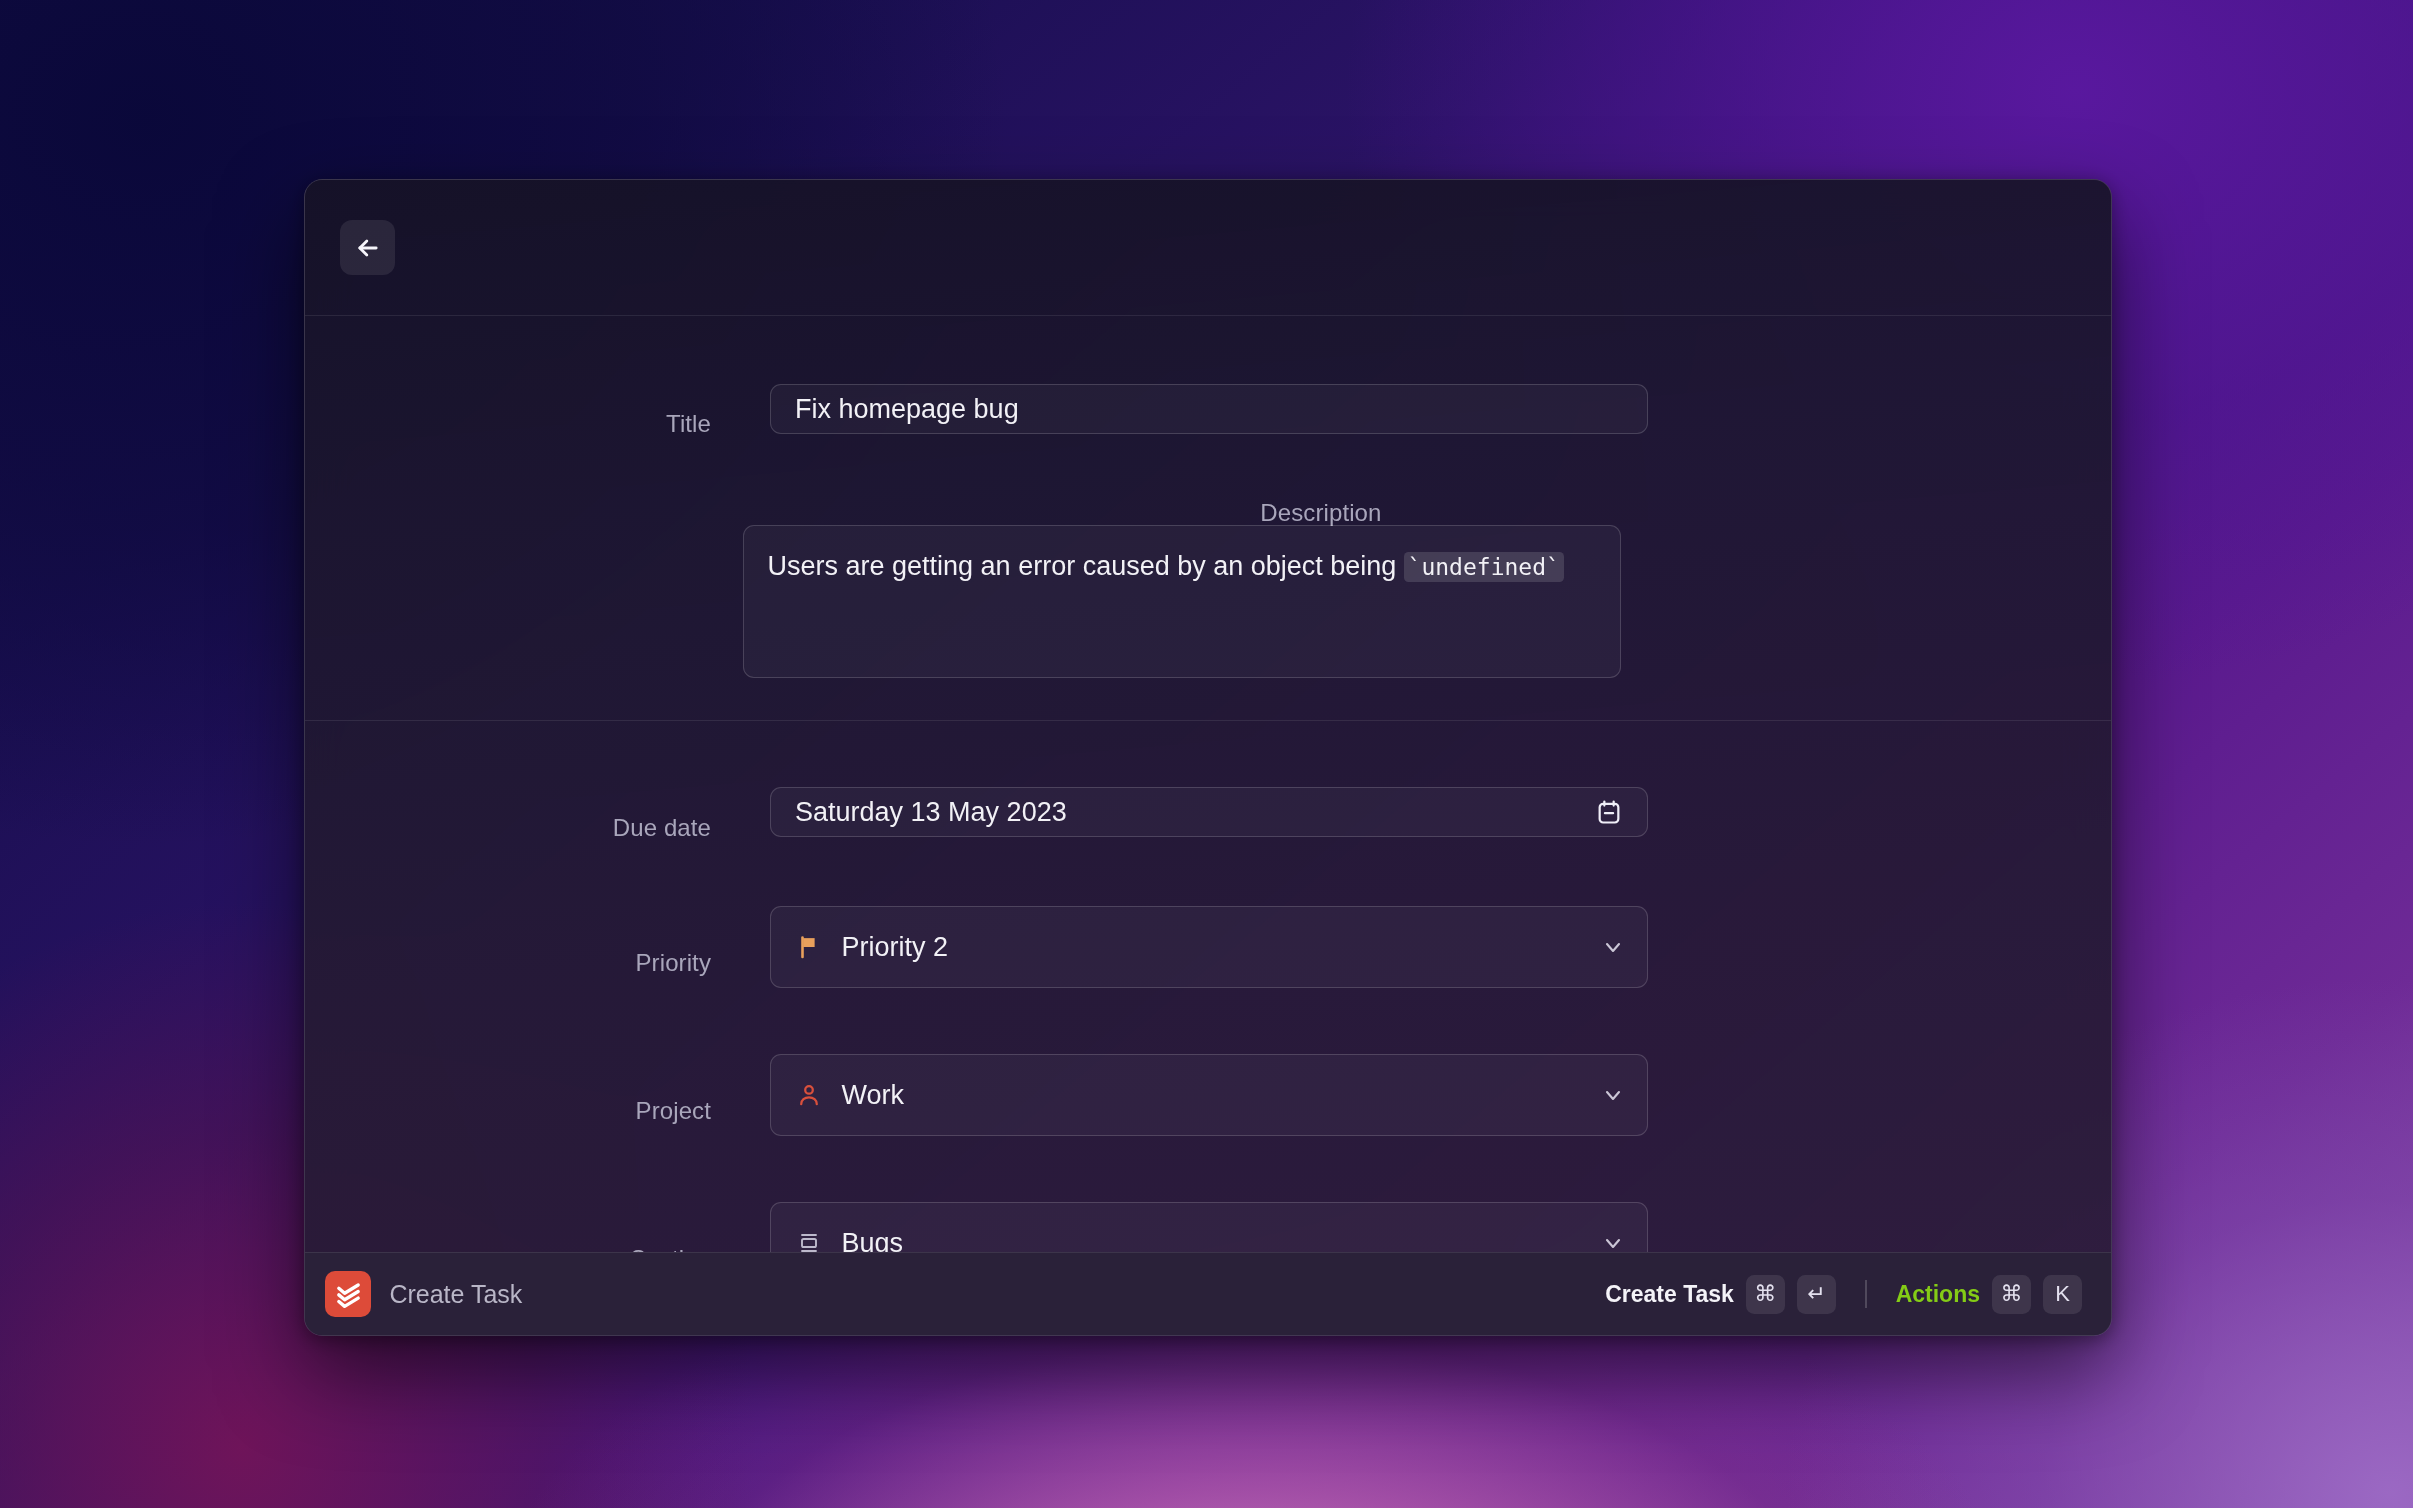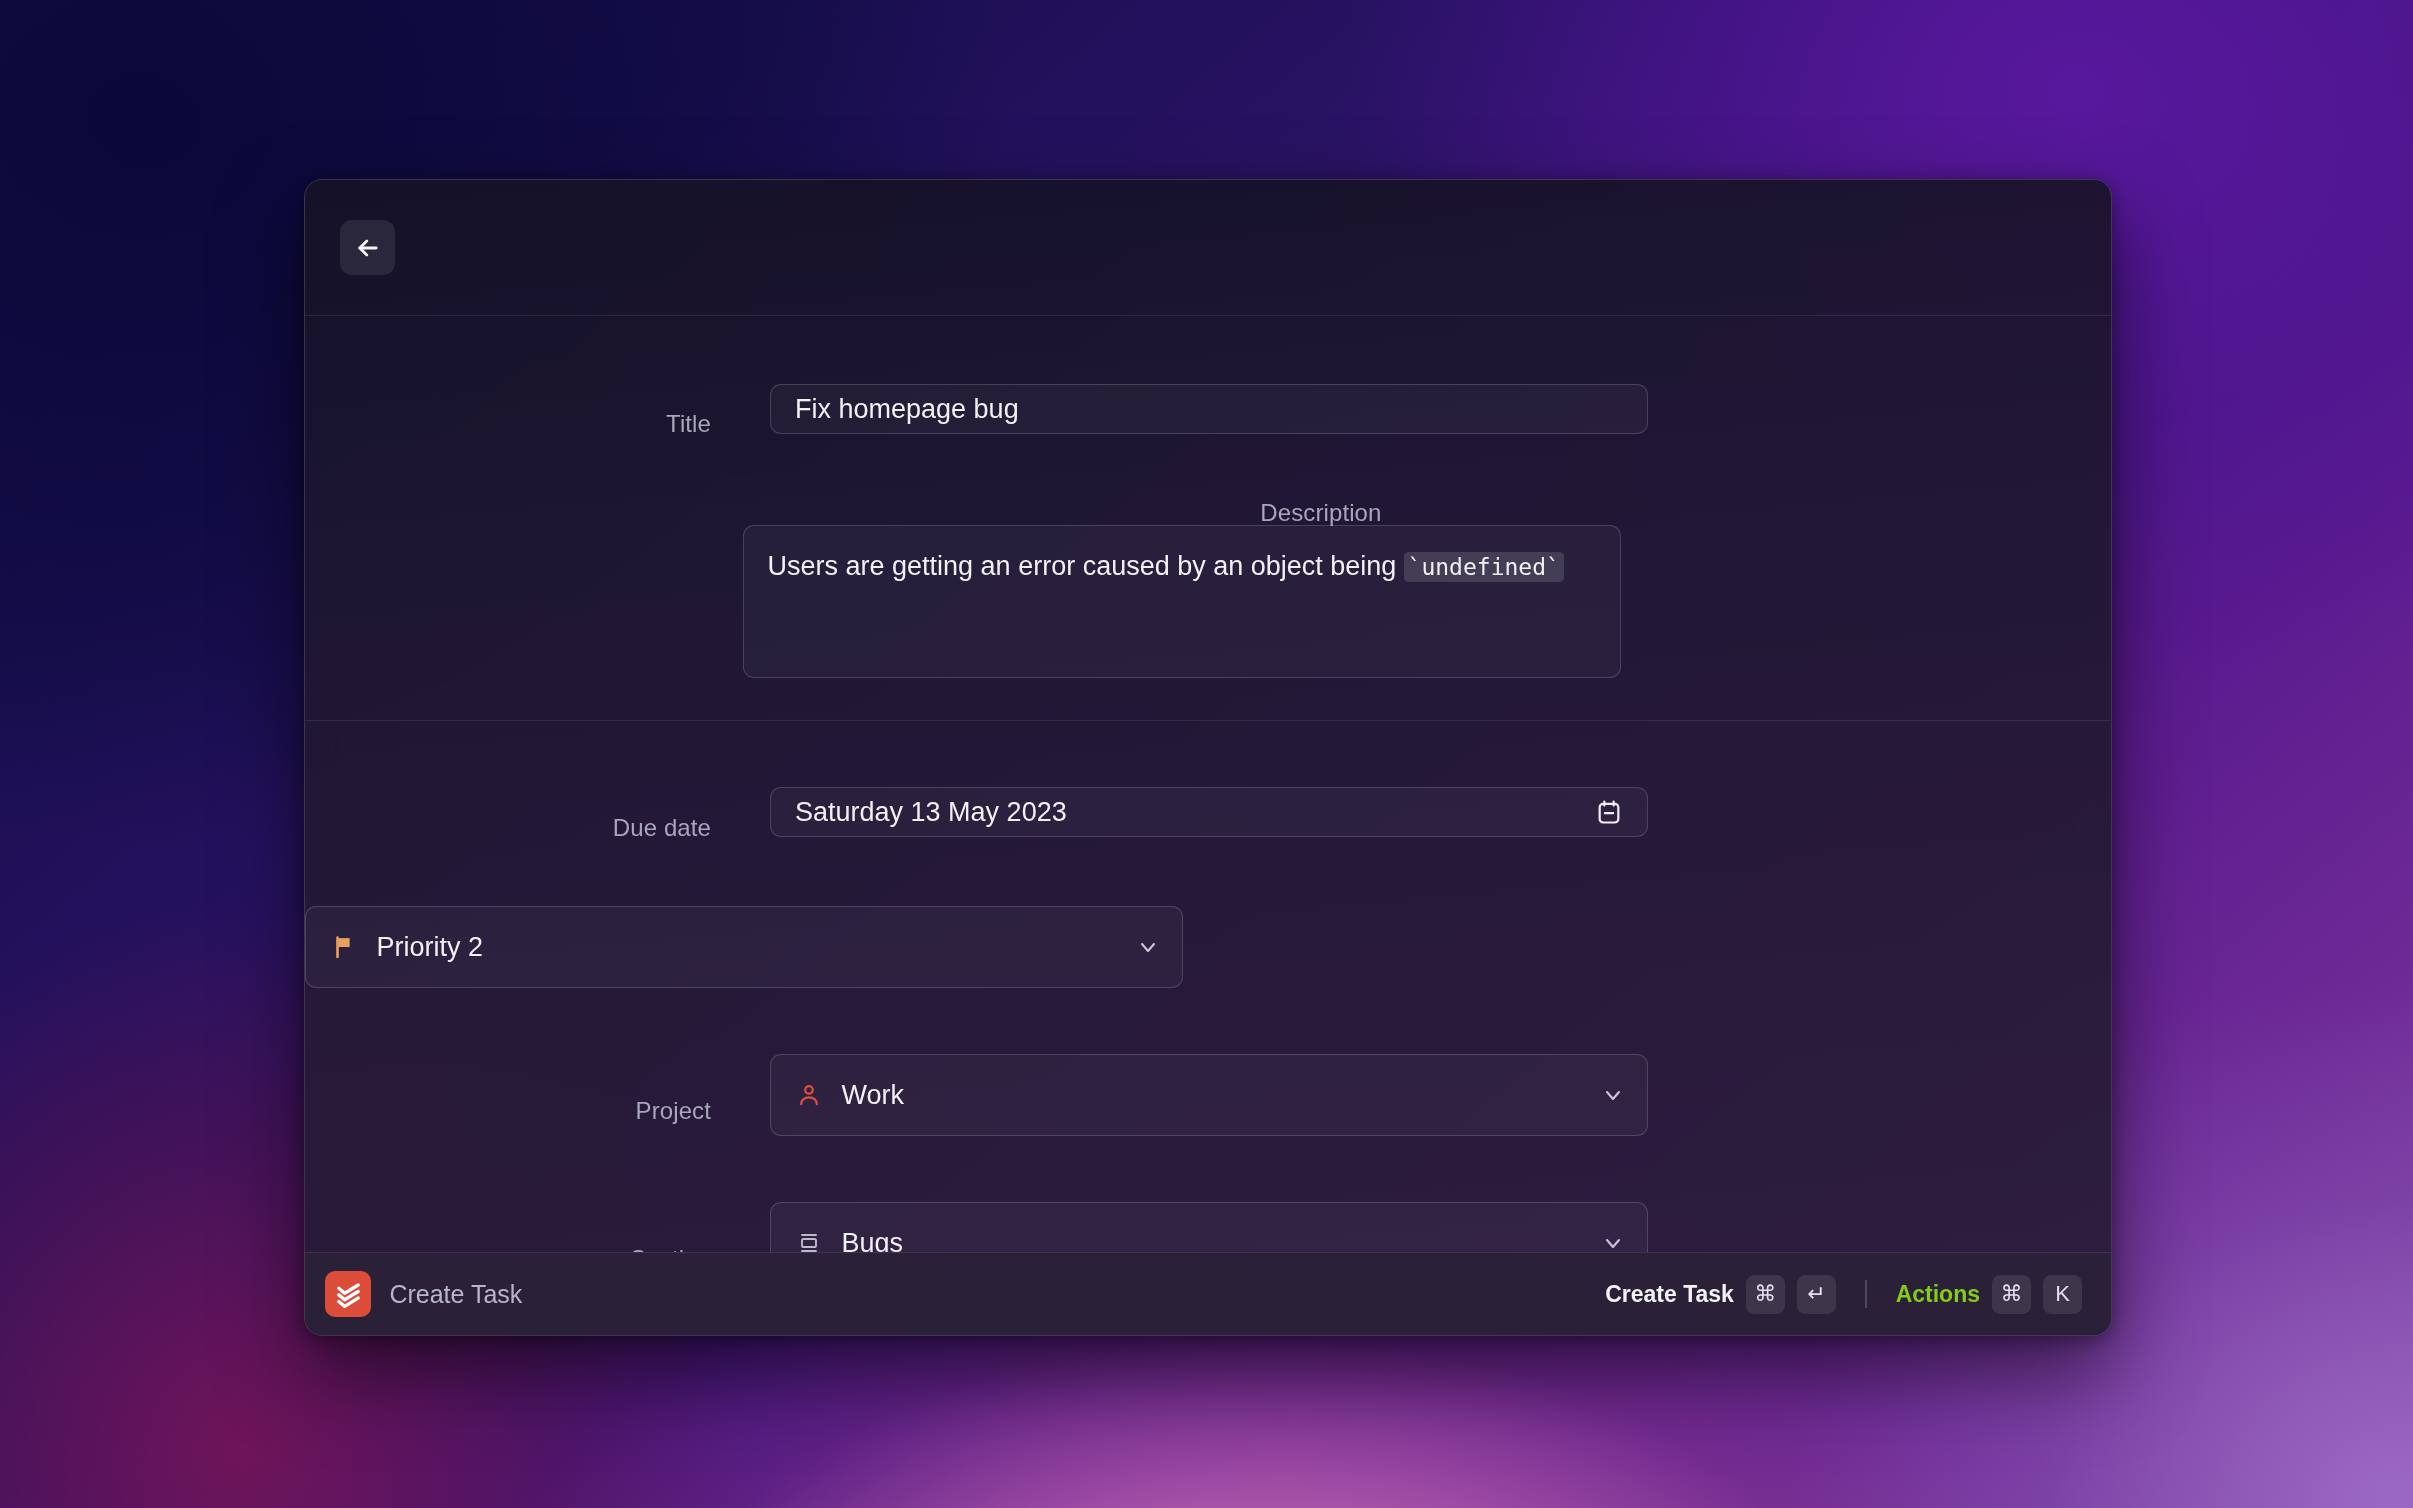--- a/index.html
+++ b/index.html
@@ -275,20 +275,21 @@
                 <rect x="4" y="5" width="16" height="16" rx="3"></rect>
                 <line x1="8" y1="3" x2="8" y2="6.5"></line>
                 <line x1="16" y1="3" x2="16" y2="6.5"></line>
                 <line x1="8.5" y1="13" x2="15.5" y2="13"></line>
               </svg>
             </div>
           </div>
         </div>
 
         <div class="field-row select-row" id="row-priority">
+          <div class="field-label">Priority</div>
           <div class="field-control">
             <div class="input-box select-box">
               <span class="select-icon">
                 <svg viewBox="0 0 24 24" width="26" height="26">
                   <path d="M6 3.2v18" stroke="#e8a05c" stroke-width="2.4" stroke-linecap="round" fill="none"></path>
                   <path d="M6.6 3.8h10.6v8.2H6.6z" fill="#e8a05c"></path>
                 </svg>
               </span>
               <span>Priority 2</span>
               <svg class="chevron" viewBox="0 0 24 24" fill="none" stroke="#e6e3f0" stroke-width="2.1" stroke-linecap="round" stroke-linejoin="round">

